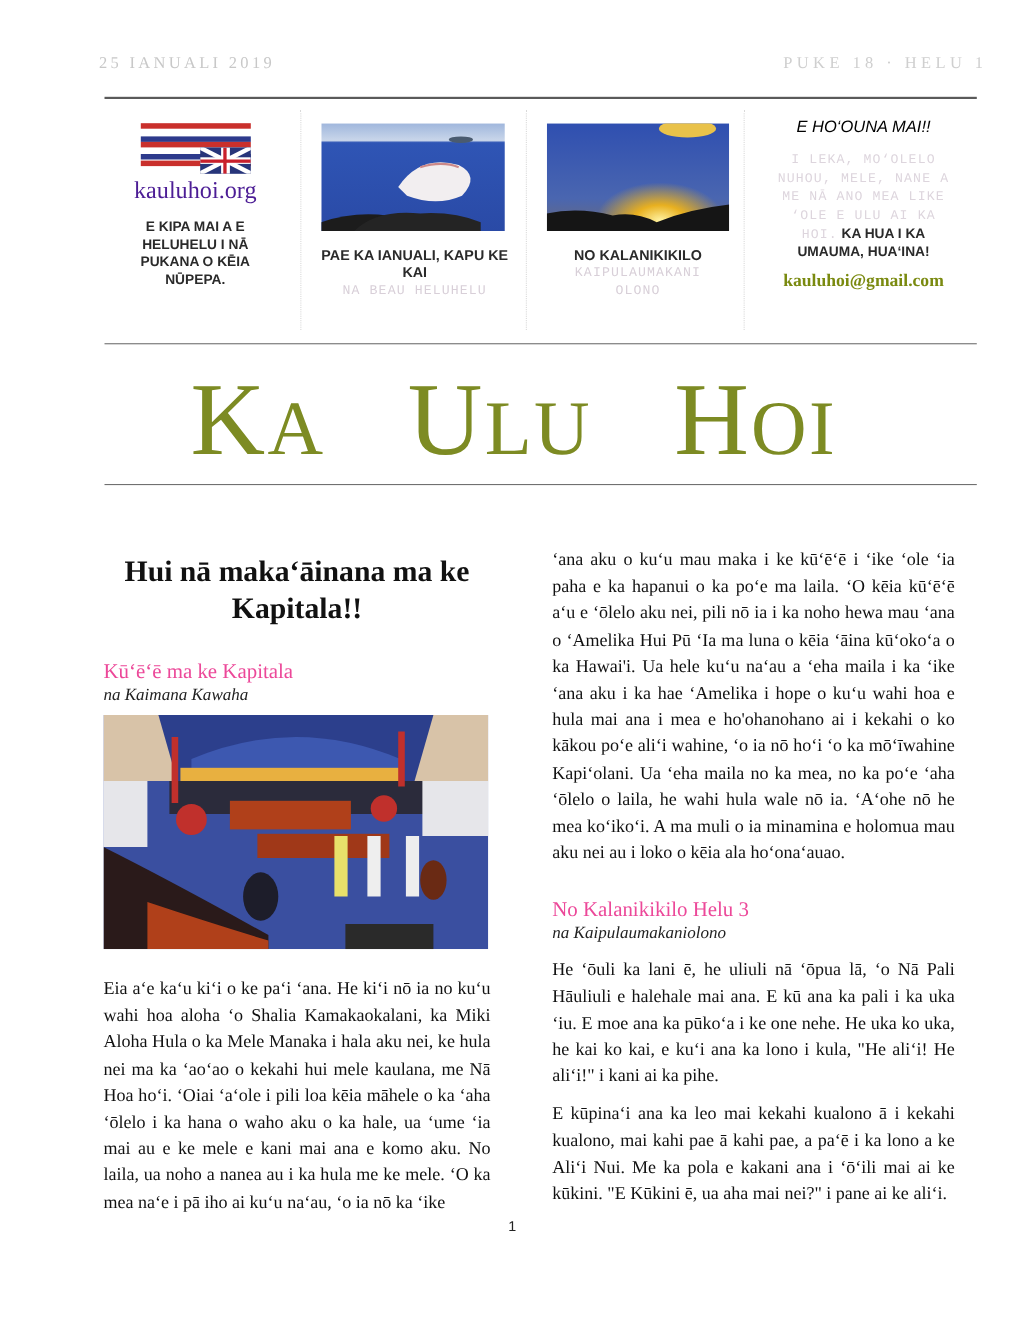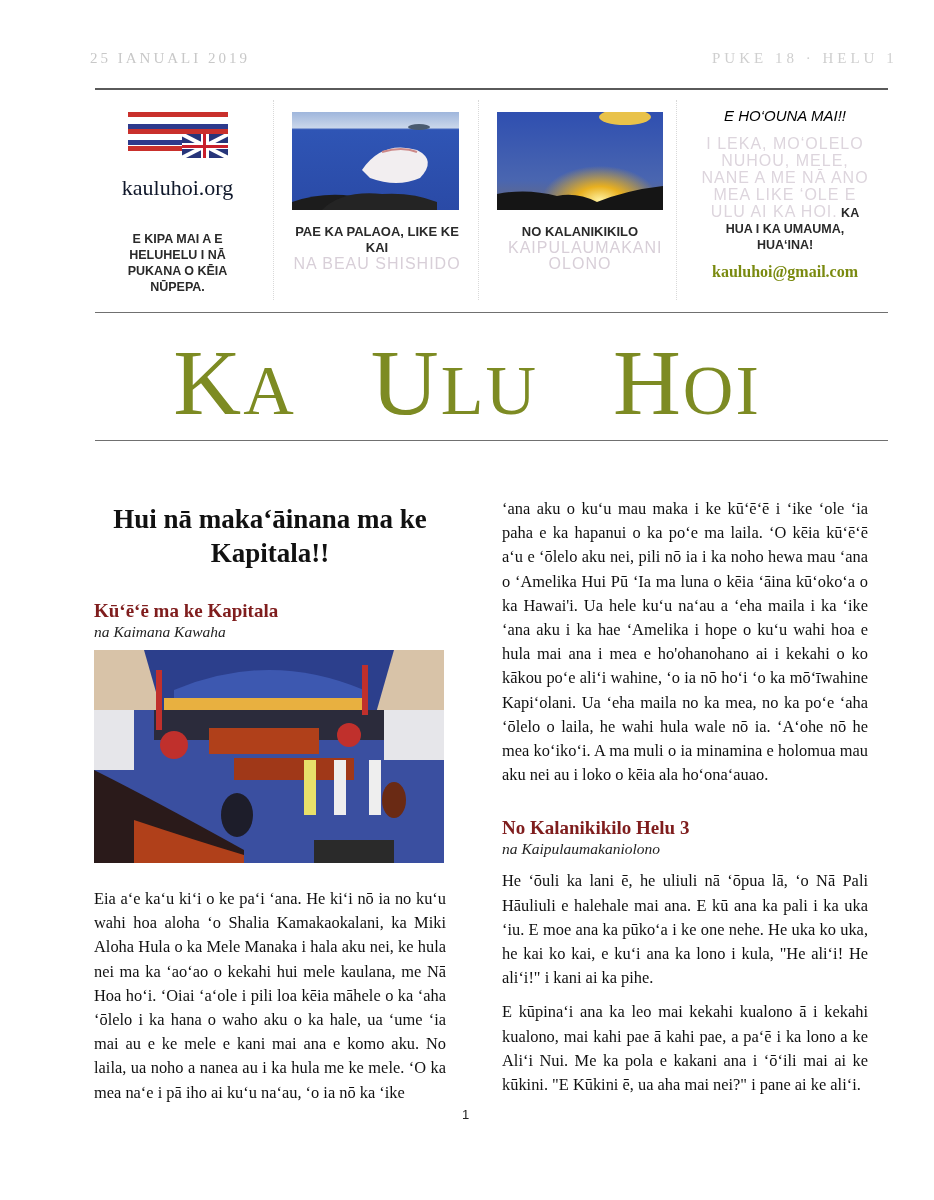--- a/index.html
+++ b/index.html
@@ -8,44 +8,44 @@
 
   .masthead-date { left: 90px; top: 50px; font-family: "Liberation Serif", serif; font-size: 15px; letter-spacing: 3px; color: #c8c8c8; }
   .masthead-issue { left: 712px; top: 50px; font-family: "Liberation Serif", serif; font-size: 15px; letter-spacing: 4px; color: #cfcfcf; }
   .rule { position: absolute; left: 95px; width: 793px; height: 2px; background: #5a5a5a; }
   .rule.thin { height: 1px; background: #707070; }
 
   .vdiv { position: absolute; width: 1px; border-left: 1px dotted #d9d9d9; top: 100px; height: 200px; }
 
   .promo { position: absolute; top: 108px; text-align: center; font-family: "Liberation Sans", sans-serif; }
   .promo .cap { font-weight: bold; font-size: 12.5px; line-height: 16px; color: #2a2a2a; }
-  .promo .sub { font-size: 16px; line-height: 16px; color: #d8cfd8; letter-spacing: 1px; }
+  .promo .sub { font-size: 12px; line-height: 16px; color: #d8cfd8; letter-spacing: 1px; font-family: Liberation Mono, monospace; }
 
   .flag { position: relative; width: 100px; height: 46px; margin: 2px auto 0; }
   .flag .stripe { position: absolute; left: 0; width: 100px; height: 5px; }
   .uk { position: absolute; right: 0; top: 24px; width: 46px; height: 24px; background: #27357a; overflow: hidden; }
   .uk .d1, .uk .d2 { position: absolute; left: -5px; top: 10px; width: 56px; height: 4px; background: #ffffff; }
   .uk .d1 { transform: rotate(27deg); }
   .uk .d2 { transform: rotate(-27deg); }
   .uk .h { position: absolute; left: 0; top: 9px; width: 46px; height: 6px; background: #ffffff; }
   .uk .v { position: absolute; left: 19px; top: 0; width: 8px; height: 24px; background: #ffffff; }
   .uk .hr { position: absolute; left: 0; top: 10.5px; width: 46px; height: 3px; background: #c8202c; }
   .uk .vr { position: absolute; left: 21.5px; top: 0; width: 3px; height: 24px; background: #c8202c; }
 
-  .site { font-family: "Liberation Serif", serif; font-size: 22px; color: #0f172a; margin-top: 19px; }
+  .site { font-family: "Liberation Serif", serif; font-size: 22px; color: #4c1d95; margin-top: 4px; }
   .email { font-family: "Liberation Serif", serif; font-weight: bold; font-size: 16px; color: #7a8a10; }
 
   .photo { position: absolute; overflow: hidden; }
 
   .title { position: absolute; left: 0; width: 934px; top: 332px; text-align: center; font-family: Liberation Serif, serif; color: #7d8b23; font-size: 94px; letter-spacing: 2px; line-height: 100px; }
   .title .sc { font-size: 70px; }
 
   .col { position: absolute; font-family: "Liberation Serif", serif; font-size: 16.4px; line-height: 24.2px; text-align: justify; color: #111; }
   .h1 { font-weight: bold; font-size: 27px; line-height: 34px; text-align: center; color: #111; }
-  .h2 { font-weight: bold; font-size: 19px; line-height: 22px; color: #7f1d1d; text-align: left; }
+  .h2 { font-weight: normal; font-size: 19px; line-height: 22px; color: #ec4899; text-align: left; }
   .byline { font-style: italic; font-size: 15.5px; line-height: 20px; color: #222; text-align: left; }
   .pagenum { left: 462px; top: 1107px; font-family: "Liberation Sans", sans-serif; font-size: 13px; color: #222; }
 </style>
 </head>
 <body>
 
 <div class="abs masthead-date">25 IANUALI 2019</div>
 <div class="abs masthead-issue">PUKE 18 · HELU 1</div>
 <div class="rule" style="top:88px;"></div>
 
@@ -65,21 +65,21 @@
     <div class="uk">
       <div class="d1"></div>
         <div class="d2"></div>
       <div class="h"></div>
         <div class="v"></div>
       <div class="hr"></div>
         <div class="vr"></div>
     </div>
   </div>
   <div class="site">kauluhoi.org</div>
-  <div class="cap" style="margin-top:30px; padding:0 14px;">E KIPA MAI A E HELUHELU I NĀ PUKANA O KĒIA NŪPEPA.</div>
+  <div class="cap" style="margin-top:12px; padding:0 14px;">E KIPA MAI A E HELUHELU I NĀ PUKANA O KĒIA NŪPEPA.</div>
 </div>
 
 <div class="photo" style="left:292px; top:112px; width:167px; height:98px;">
   <svg width="167" height="98" viewBox="0 0 167 98">
     <defs>
       <linearGradient id="sea" x1="0" y1="0" x2="0" y2="1">
         <stop offset="0" stop-color="#9fb6dc"></stop>
         <stop offset="0.16" stop-color="#c9d6ea"></stop>
         <stop offset="0.18" stop-color="#2f55b5"></stop>
         <stop offset="1" stop-color="#2a4aa6"></stop>
@@ -87,22 +87,22 @@
     </defs>
     <rect width="167" height="98" fill="url(#sea)"></rect>
     <ellipse cx="127" cy="15" rx="11" ry="3" fill="#4a5b70"></ellipse>
     <path d="M70 58 Q90 28 125 38 Q145 48 128 66 Q105 76 78 66 Z" fill="#f2eef0"></path>
     <path d="M90 40 Q110 34 125 40" stroke="#c88" stroke-width="2" fill="none"></path>
     <path d="M0 90 Q30 80 60 84 L60 98 L0 98 Z" fill="#1c1c1c"></path>
     <path d="M30 98 Q50 78 90 82 Q120 80 145 90 L145 98 Z" fill="#242424"></path>
   </svg>
 </div>
 <div class="promo" style="left:288px; width:178px; top:224px;">
-  <div class="cap" style="font-size:13px;">PAE KA PALAOA, LIKE KE KAI</div>
-  <div class="sub">NA BEAU SHISHIDO</div>
+  <div class="cap" style="font-size:13px;">PAE KA IANUALI, KAPU KE KAI</div>
+  <div class="sub">NA BEAU HELUHELU</div>
 </div>
 
 <div class="photo" style="left:497px; top:112px; width:166px; height:98px;">
   <svg width="166" height="98" viewBox="0 0 166 98">
     <defs>
       <linearGradient id="sky" x1="0" y1="0" x2="0" y2="1">
         <stop offset="0" stop-color="#2f4fb0"></stop>
         <stop offset="0.7" stop-color="#4a66b0"></stop>
         <stop offset="1" stop-color="#6b6a7a"></stop>
       </linearGradient>

